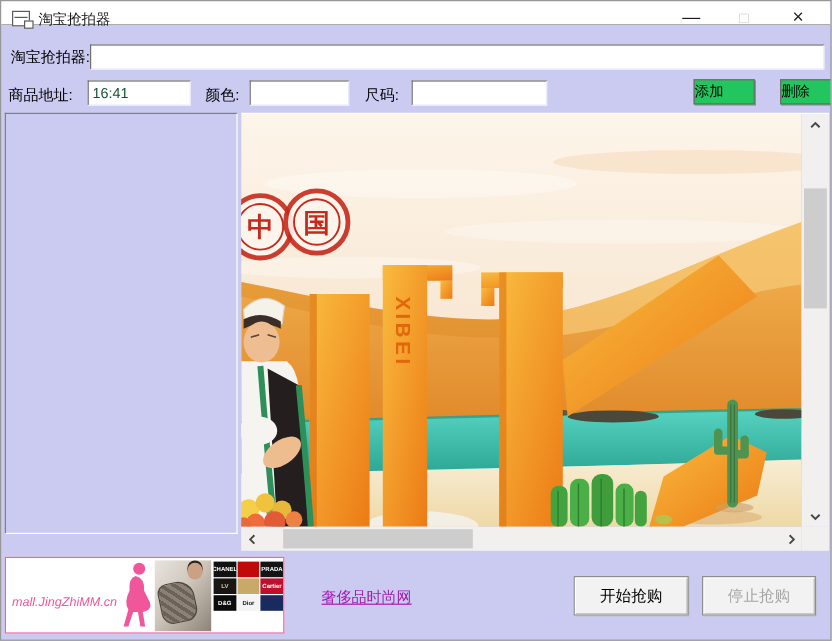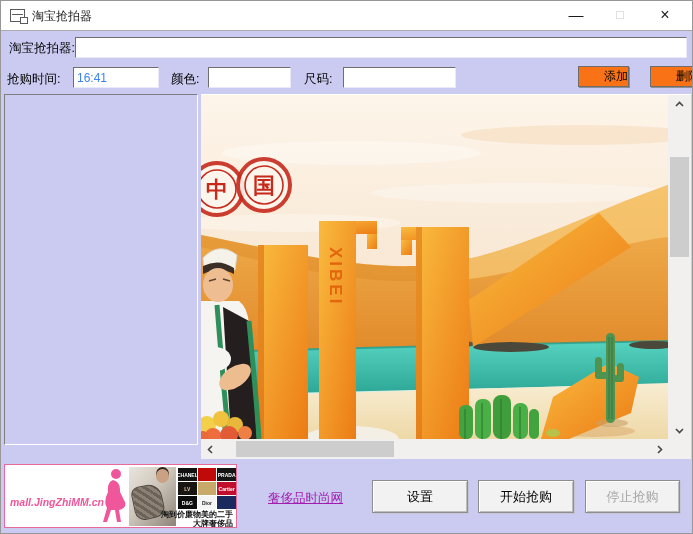--- a/index.html
+++ b/index.html
@@ -3,56 +3,56 @@
 <meta charset="utf-8">
 <style>
   * { margin:0; padding:0; box-sizing:border-box; }
   html,body { width:693px; height:534px; }
   body { font-family:"Liberation Sans","DejaVu Sans",sans-serif; background:#fff; }
 
   .win { position:absolute; left:0; top:0; width:693px; height:534px;
          background:#cbcbf2; border:1px solid #979797; overflow:hidden; }
 
   
-  .titlebar { position:absolute; left:0; top:0; width:100%; height:30px;
+  .titlebar { position:absolute; left:0; top:0; width:100%; height:20px;
               background:#ffffff; border-bottom:1px solid #ababab; }
   .app-icon { position:absolute; left:9px; top:8px; width:15px; height:13px;
               border:1px solid #5a5a5a; background:#fff; }
   .app-icon::before { content:""; position:absolute; left:1px; top:1px; right:1px; height:3px;
               background:#fff; border-bottom:1px solid #5a5a5a; }
   .app-icon::after { content:""; position:absolute; right:-4px; bottom:-3px; width:6px; height:5px;
               background:#fff; border:1px solid #5a5a5a; }
   .win-title { position:absolute; left:31px; top:0; height:30px; line-height:30px;
                font-size:12px; color:#1a1a1a; }
   .caption-btn { position:absolute; top:0; height:30px; width:26px; text-align:center;
                  line-height:28px; font-size:15px; color:#1c1c1c; cursor:default; }
   .btn-min   { left:562px; }
   .btn-max   { left:606px; color:#c9c9c9; font-size:13px; }
   .btn-close { left:651px; font-size:16px; }
 
   
   .lbl { position:absolute; font-size:12.5px; color:#000; white-space:nowrap; }
   .tb  { position:absolute; height:21px; background:#fff;
          border:1px solid; border-color:#6f6f6f #e9e9fb #e9e9fb #6f6f6f;
-         font-size:12px; padding:0 3px; font-family:"Liberation Sans",sans-serif; color:#3b82f6; }
+         font-size:12px; padding:0 3px; font-family:"Liberation Sans",sans-serif; color:#14532d; }
 
   .lbl-address { left:8px;  top:39px; }
   .tb-address  { left:74px; top:36px; width:612px; }
 
   .lbl-time  { left:6px;   top:70px; }
   .tb-time   { left:72px;  top:66px; width:86px; }
   .lbl-color { left:170px; top:70px; }
   .tb-color  { left:207px; top:66px; width:83px; }
   .lbl-size  { left:303px; top:70px; }
   .tb-size   { left:342px; top:66px; width:113px; }
   .hint      { left:460px; top:70px; color:#e60000; font-size:12.5px; }
 
-  .mini-btn { position:absolute; top:65px; width:51px; height:21px; background:#f97316;
+  .mini-btn { position:absolute; top:65px; width:51px; height:21px; background:#22c55e;
               border:1px solid #6d6d6d; box-shadow:1px 1px 0 #8f8f8f;
-              font-size:12px; color:#000; text-align:right; line-height:19px;
+              font-size:12px; color:#000; text-align:left; line-height:19px;
               font-family:"Liberation Sans",sans-serif; cursor:default; }
   .btn-add { left:577px; }
   .btn-del { left:649px; }
 
   
   .listbox { position:absolute; left:3px; top:93px; width:194px; height:351px;
              background:#cbcbf2;
              border:1px solid; border-color:#7e7e7e #ffffff #ffffff #7e7e7e; }
 
   
@@ -72,21 +72,21 @@
   .h-right { right:0; }
   .v-thumb { position:absolute; left:2px; top:62px; width:19px; height:100px; background:#cdcdcd; }
   .h-thumb { position:absolute; top:2px; left:35px; width:158px; height:16px; background:#cdcdcd; }
 
   
   .banner { position:absolute; left:3px; top:463px; width:233px; height:64px;
             background:#ffffff; border:1px solid #e86a9a; overflow:hidden; }
   .banner-title { position:absolute; left:4px; top:9px; font-size:11px; font-weight:bold;
                   color:#ee4e8e; border-bottom:1px solid #ee4e8e; padding-bottom:2px;
                   letter-spacing:1px; }
-  .banner-url { position:absolute; left:5px; top:31px; font-size:10.5px; font-weight:bold;
+  .banner-url { position:absolute; left:5px; top:31px; font-size:10.5px; font-weight:normal;
                 font-style:italic; color:#f0569a; }
   .silhouette { position:absolute; left:94px; top:3px; }
   .model-photo { position:absolute; left:124px; top:2px; width:47px; height:59px;
                  background:linear-gradient(130deg,#e8e4de 0%,#cfc7bc 45%,#8d8378 100%); }
   .model-photo .bag { position:absolute; left:4px; top:18px; width:30px; height:34px;
                  border-radius:8px 14px 10px 10px; transform:rotate(-12deg);
                  background:repeating-linear-gradient(45deg,#6b6258 0 3px,#8c8174 3px 6px);
                  border:1px solid #4e463e; }
   .model-photo .head { position:absolute; left:27px; top:2px; width:13px; height:14px;
                  border-radius:50%; background:#caa183; box-shadow:0 -2px 0 #2e241c; }
@@ -123,21 +123,21 @@
     <span class="app-icon"></span>
     <span class="win-title">淘宝抢拍器</span>
     <span class="caption-btn btn-min">—</span>
     <span class="caption-btn btn-max">□</span>
     <span class="caption-btn btn-close">×</span>
   </div>
 
   <span class="lbl lbl-address">淘宝抢拍器:</span>
   <input class="tb tb-address" value="" style="">
 
-  <span class="lbl lbl-time">抢购时间:</span>
+  <span class="lbl lbl-time">商品地址:</span>
   <input class="tb tb-time" value="16:41" style="">
   <span class="lbl lbl-color">颜色:</span>
   <input class="tb tb-color" value="" style="">
   <span class="lbl lbl-size">尺码:</span>
   <input class="tb tb-size" value="" style="">
   <button class="mini-btn btn-add">添加</button>
   <button class="mini-btn btn-del">删除</button>
 
   <div class="listbox"></div>
 
@@ -298,25 +298,20 @@
       <div class="brand b1">CHANEL</div>
       <div class="brand b2"></div>
       <div class="brand b3">PRADA</div>
       <div class="brand b4">LV</div>
       <div class="brand b5"></div>
       <div class="brand b6">Cartier</div>
       <div class="brand b7">D&amp;G</div>
       <div class="brand b8">Dior</div>
       <div class="brand b9"></div>
     </div>
-    <div class="taglines">
-      <div>淘到价廉物美的二手</div>
-      <div>大牌奢侈品</div>
-    </div>
   </div>
 
   <a class="lux-link">奢侈品时尚网</a>
 
-  <button class="big-btn btn-settings">设置</button>
   <button class="big-btn btn-start">开始抢购</button>
   <button class="big-btn btn-stop" disabled="">停止抢购</button>
 
 </div>
 
 </body></html>

